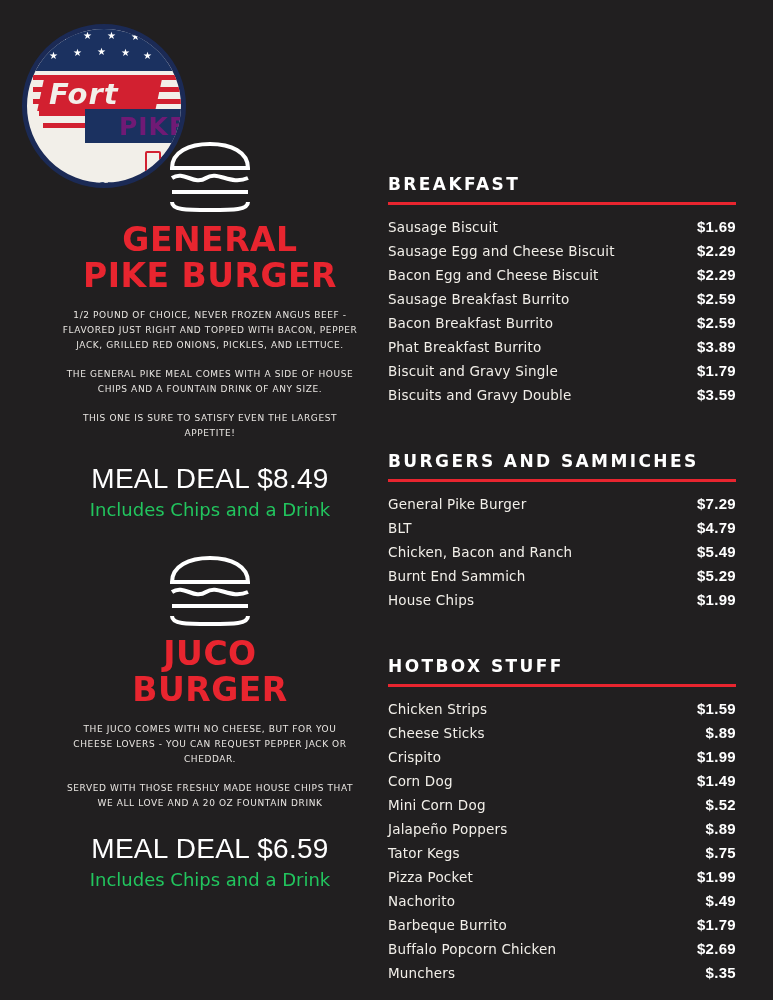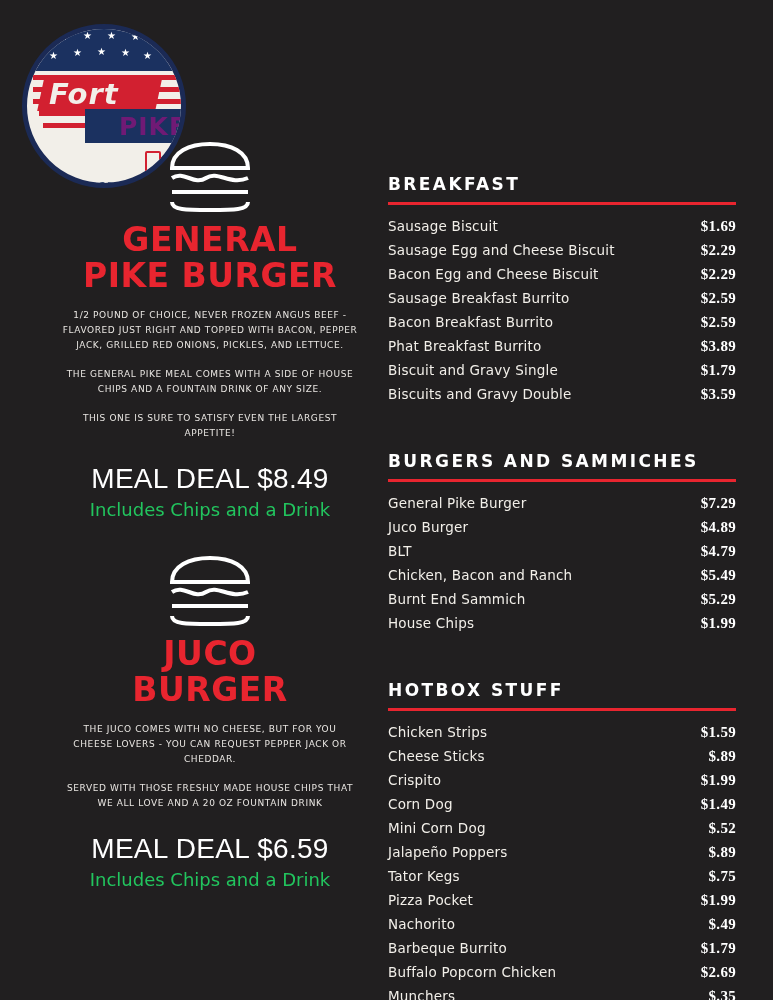--- a/index.html
+++ b/index.html
@@ -211,21 +211,21 @@
     justify-content: space-between;
     margin-bottom: 7px;
   }
   .menu-name {
     font-family: "DejaVu Sans", sans-serif;
     font-size: 13.5px;
     color: #f2efe9;
     letter-spacing: 0.2px;
   }
   .menu-price {
-    font-family: Liberation Serif, serif;
+    font-family: Liberation Sans, sans-serif;
     font-weight: bold;
     font-size: 15px;
     color: #ffffff;
     letter-spacing: 0.3px;
     white-space: nowrap;
   }
 </style>
 </head>
 <body>
 
@@ -337,24 +337,20 @@
     </div>
 
     <div class="section" style="margin-top:26px;">
       <div class="section-title">BURGERS AND SAMMICHES</div>
       <div class="rule"></div>
       <div class="menu-row">
         <span class="menu-name">General Pike Burger</span>
         <span class="menu-price">$7.29</span>
       </div>
       <div class="menu-row">
-        <span class="menu-name">Juco Burger</span>
-        <span class="menu-price">$4.89</span>
-      </div>
-      <div class="menu-row">
         <span class="menu-name">BLT</span>
         <span class="menu-price">$4.79</span>
       </div>
       <div class="menu-row">
         <span class="menu-name">Chicken, Bacon and Ranch</span>
         <span class="menu-price">$5.49</span>
       </div>
       <div class="menu-row">
         <span class="menu-name">Burnt End Sammich</span>
         <span class="menu-price">$5.29</span>

